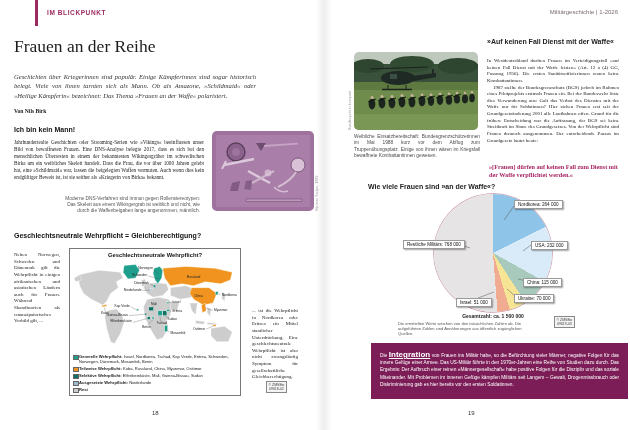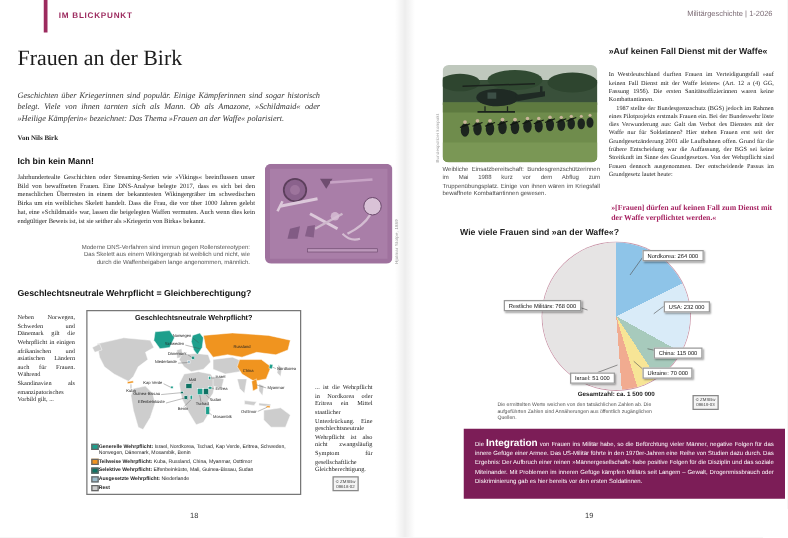--- a/index.html
+++ b/index.html
@@ -59,35 +59,35 @@
        box-shadow:0 0 0 .7px rgba(170,90,120,.65);}
   .pie-lines{position:absolute;left:0;top:0;width:260px;height:148px;}
   .pie-label{position:absolute;background:#fff;border:.5px solid #9a9a9a;box-shadow:1px 1px 1.4px rgba(0,0,0,.35);
              font-size:4.6px;padding:1px 3px;white-space:nowrap;color:#111;}
   .pie-total{position:absolute;left:30px;top:121px;width:190px;text-align:center;font-weight:bold;font-size:5px;}
   .pie-footnote{position:absolute;left:30px;top:129px;width:132px;font-size:4.1px;line-height:1.25;color:#555;}
   .pie-credit{position:absolute;left:186px;top:124px;}
   
   .infobox{left:371px;top:343px;width:257px;height:56px;background:#7c1d57;color:#fff;
            box-sizing:border-box;padding:8px 9px;font-size:4.8px;line-height:1.5;text-align:justify;}
-  .infobox .big{font-size:8px;font-weight:bold;line-height:1;}
+  .infobox .big{font-size:8px;font-weight:bold;line-height:1;text-decoration:underline;}
   .pn-left{left:152px;top:410px;}
   .pn-right{left:468px;top:410px;}
 </style>
 </head>
 <body>
 
 <div class="spread">
 
   <div class="abs kicker-bar"></div>
   <div class="abs kicker">IM BLICKPUNKT</div>
   <div class="abs issue">Militärgeschichte | 1-2026</div>
   <div class="abs fold"></div>
 
-  <div class="abs title">Frauen an der Birk</div>
+  <div class="abs title">Frauen an der Reihe</div>
   <div class="abs lead">Geschichten über Kriegerinnen sind populär. Einige Kämpferinnen sind sogar historisch belegt. Viele von ihnen tarnten sich als Mann. Ob als Amazone, »Schildmaid« oder »Heilige Kämpferin« bezeichnet: Das Thema »Frauen an der Waffe« polarisiert.</div>
   <div class="abs byline">Von Nils Birk</div>
 
   <div class="abs h2 s1-head">Ich bin kein Mann!</div>
   <div class="abs serifbody s1-body">Jahrhundertealte Geschichten oder Streaming-Serien wie »Vikings« beeinflussen unser Bild von bewaffneten Frauen. Eine DNS-Analyse belegte 2017, dass es sich bei den menschlichen Überresten in einem der bekanntesten Wikingergräber im schwedischen Birka um ein weibliches Skelett handelt. Dass die Frau, die vor über 1000 Jahren gelebt hat, eine »Schildmaid« war, lassen die beigelegten Waffen vermuten. Auch wenn dies kein endgültiger Beweis ist, ist sie seither als »Kriegerin von Birka« bekannt.</div>
   <div class="abs s1-caption">Moderne DNS-Verfahren sind immun gegen Rollenstereotypen: Das Skelett aus einem Wikingergrab ist weiblich und nicht, wie durch die Waffenbeigaben lange angenommen, männlich.</div>
 
   <div class="abs birka">
     <svg width="102" height="80" viewBox="0 0 102 80">
       <rect x="0" y="0" width="102" height="80" fill="#a478a3"></rect>

